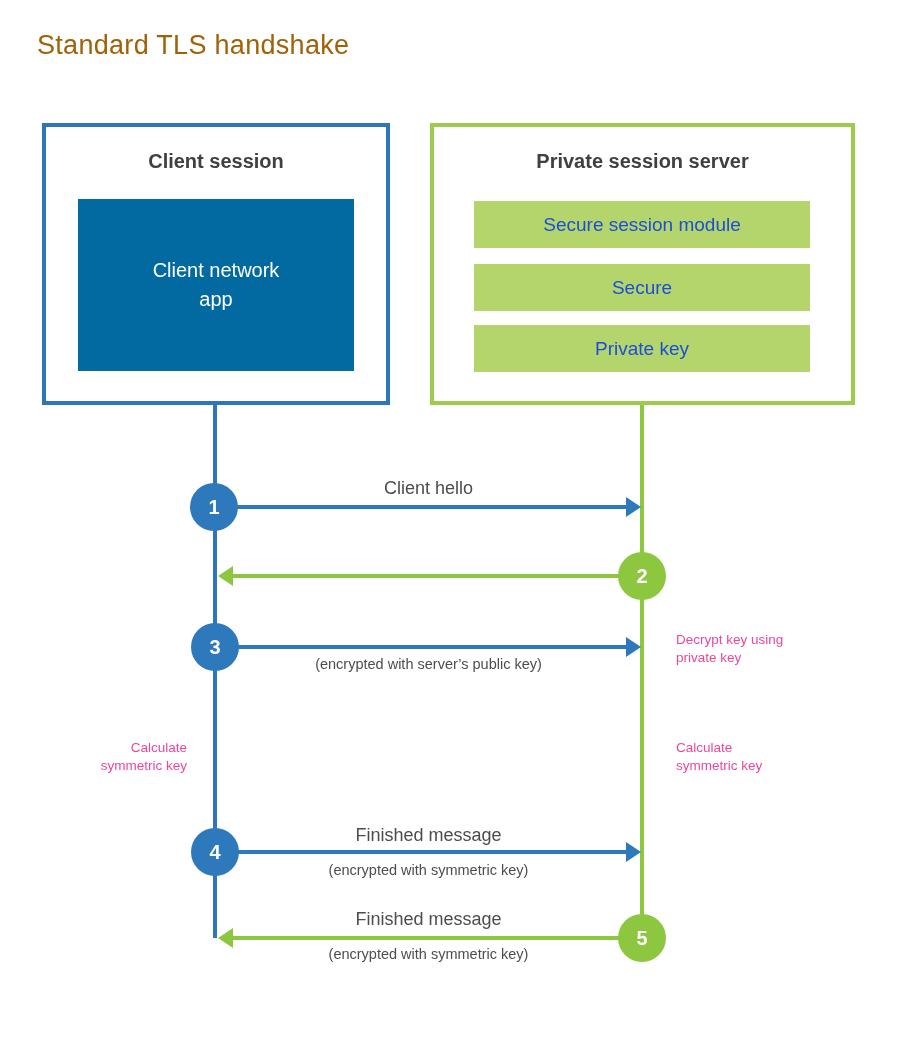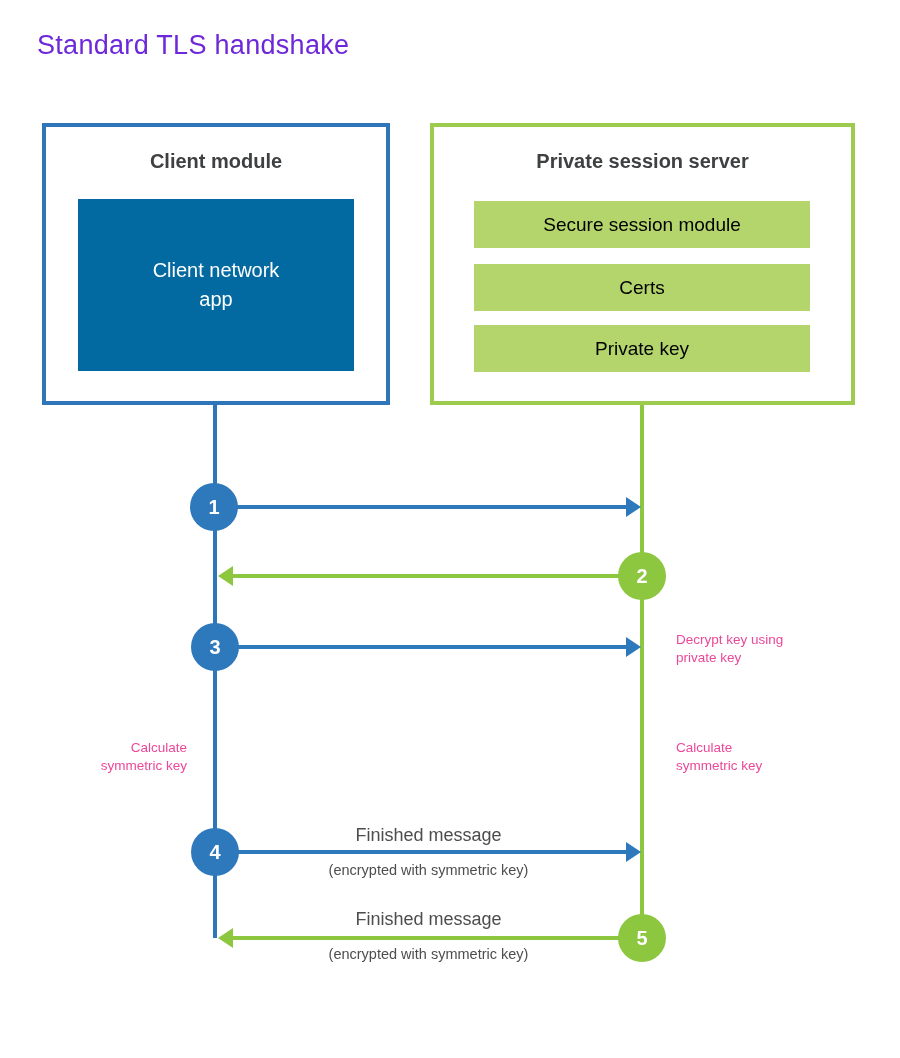--- a/index.html
+++ b/index.html
@@ -2,34 +2,34 @@
 <html><head>
 <meta charset="utf-8">
 <style>
   html,body{margin:0;padding:0;background:#ffffff;}
   .canvas{
     position:relative;width:900px;height:1058px;background:#ffffff;
     font-family:"Liberation Sans",sans-serif;overflow:hidden;
   }
   .title{
     position:absolute;left:37px;top:30px;margin:0;
-    font-size:27px;font-weight:400;color:#6d28d9;letter-spacing:.3px;
+    font-size:27px;font-weight:400;color:#a16207;letter-spacing:.3px;
   }
   
   .box{position:absolute;top:123px;height:282px;box-sizing:border-box;background:#fff;}
   .client-box{left:42px;width:348px;border:4px solid #2e75b9;}
   .server-box{left:430px;width:425px;border:4px solid #9ccb4d;}
   .box-title{margin-top:23px;text-align:center;font-size:20px;font-weight:700;color:#3f4042;}
   .client-app{
     position:absolute;left:78px;top:199px;width:276px;height:172px;background:#0369a1;
     color:#fff;font-size:20px;line-height:1.45;display:flex;align-items:center;justify-content:center;
     text-align:center;white-space:pre-line;
   }
   .module{
-    position:absolute;left:474px;width:336px;height:47px;background:#b4d56c;color:#000000;
+    position:absolute;left:474px;width:336px;height:47px;background:#b4d56c;color:#1d4ed8;
     font-size:19px;display:flex;align-items:center;justify-content:center;
   }
   .module1{top:201px}.module2{top:264px}.module3{top:325px}
   
   .lifeline{position:absolute;top:405px;width:4px;height:533px;}
   .lifeline-client{left:213px;background:#2e75b9;}
   .lifeline-server{left:640px;background:#8dc63f;}
   
   .circle{
     position:absolute;width:48px;height:48px;border-radius:50%;color:#fff;
@@ -72,45 +72,47 @@
   .note-calc-right{left:676px;top:739px;}
 </style>
 </head>
 <body>
 
 <div class="canvas">
 
   <h1 class="title">Standard TLS handshake</h1>
 
   <div class="box client-box">
-    <div class="box-title">Client module</div>
+    <div class="box-title">Client session</div>
   </div>
   <div class="client-app">Client network
 app</div>
 
   <div class="box server-box">
     <div class="box-title">Private session server</div>
   </div>
   <div class="module module1">Secure session module</div>
-  <div class="module module2">Certs</div>
+  <div class="module module2">Secure</div>
   <div class="module module3">Private key</div>
 
   <div class="lifeline lifeline-client"></div>
   <div class="lifeline lifeline-server"></div>
 
+  <div class="msg lbl1">Client hello</div>
   <div class="hline h-blue line1"></div>
   <div class="head head-right head1"></div>
   <div class="circle c-blue circle1">1</div>
 
   <div class="hline h-green line2"></div>
   <div class="head head-left head2"></div>
   <div class="circle c-green circle2">2</div>
 
   <div class="hline h-blue line3"></div>
   <div class="head head-right head3"></div>
+  <div class="msg msg-sub sub3">(encrypted with server’s public key)</div>
   <div class="circle c-blue circle3">3</div>
   <div class="note note-decrypt">Decrypt key using
 private key</div>
 
   <div class="note note-calc-left">Calculate
 symmetric key</div>
   <div class="note note-calc-right">Calculate
 symmetric key</div>
 
   <div class="msg lbl4">Finished message</div>

